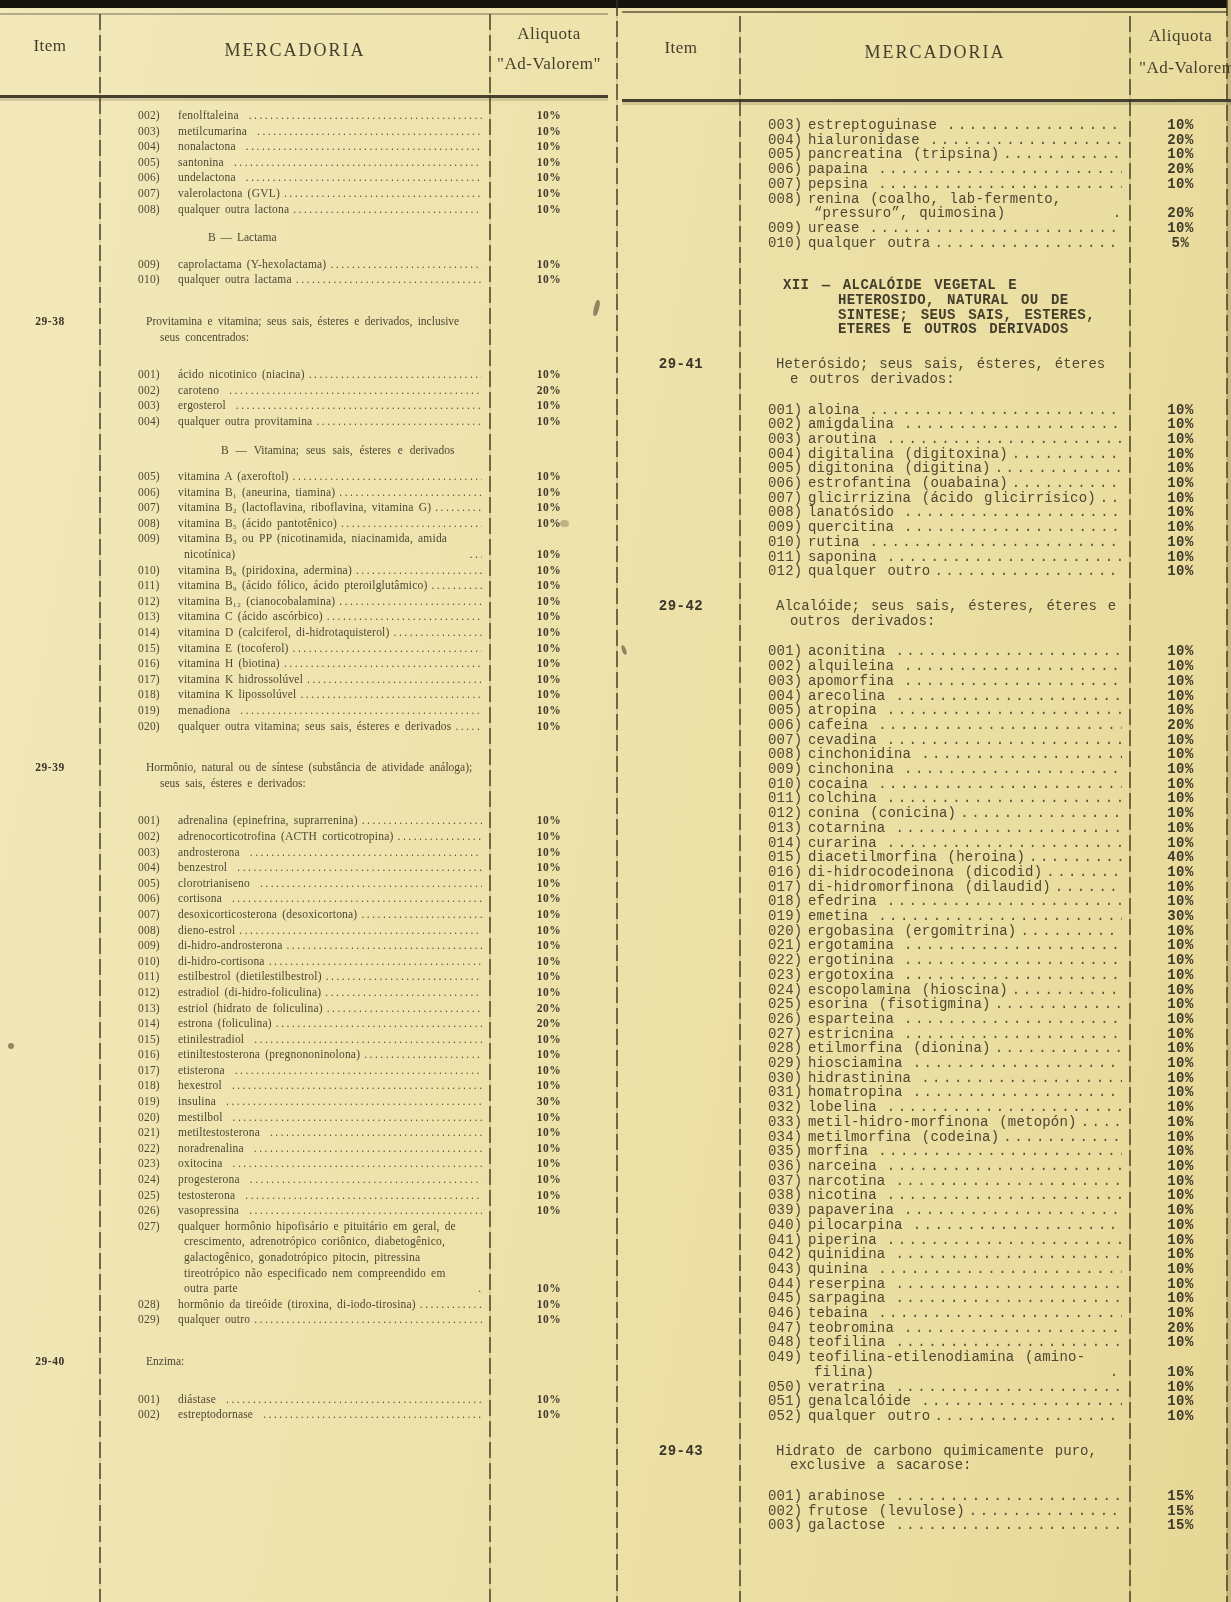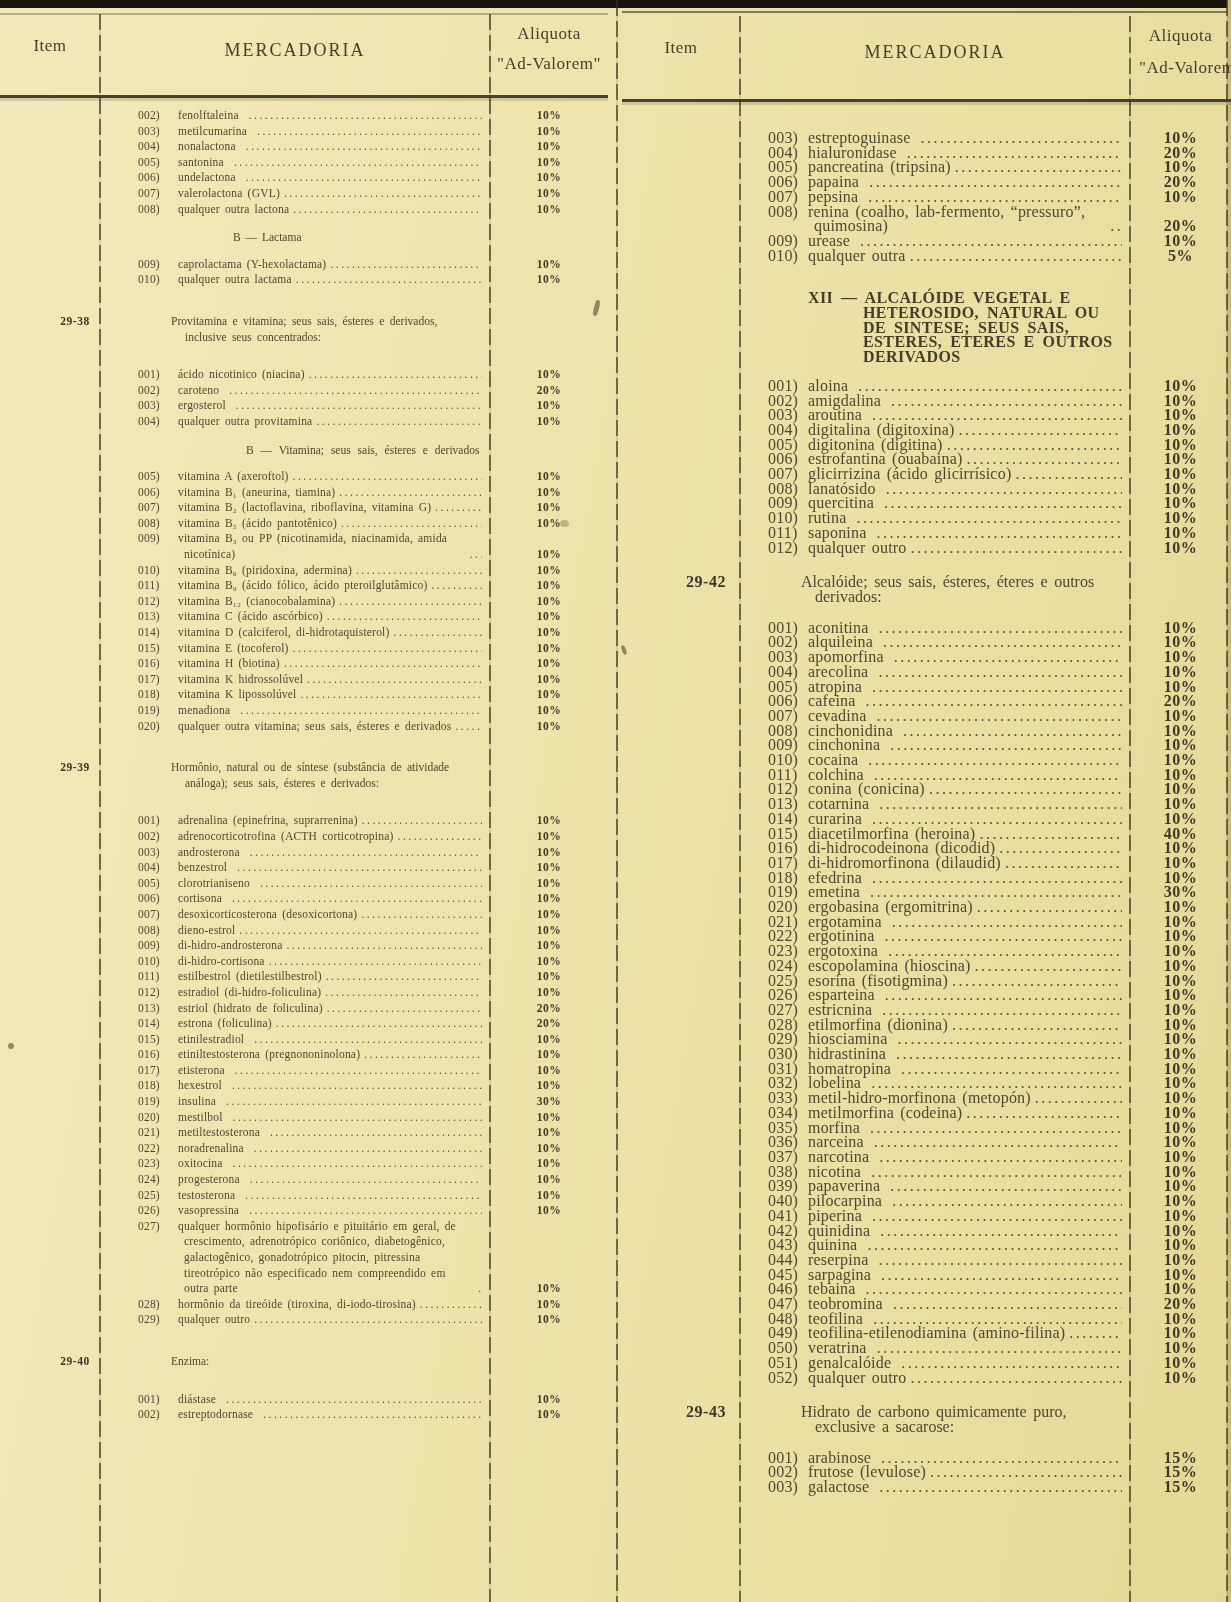--- a/index.html
+++ b/index.html
@@ -23,23 +23,23 @@
   
   .hrule{position:absolute;height:3px;background:#46402e;box-shadow:0 3px 0 rgba(70,64,46,.18);}
 
   .hlabel{position:absolute;text-align:center;letter-spacing:.5px;color:#443e2d;}
   .hlabel.merc{letter-spacing:2px;font-size:18px;}
   .hlabel.small{font-size:17px;}
 
   
   .half{position:absolute;top:0;left:0;}
   .half-left{left:0;top:108px;width:608px;font-size:11.5px;line-height:15.6px;}
-  .half-right{left:622px;top:131px;width:609px;font-size:16px;line-height:14.7px;}
+  .half-right{left:622px;top:118px;width:609px;font-size:14px;line-height:14.7px;font-family:Liberation Mono, monospace;}
   .trow{display:flex;align-items:flex-end;}
-  .trow.align-top{align-items:flex-start;padding-left:25px;}
+  .trow.align-top{align-items:flex-start;}
   .slot-code{flex:0 0 auto;text-align:center;font-weight:700;color:#3a342a;letter-spacing:.5px;}
   .half-left  .slot-code{width:100px;}
   .half-right .slot-code{width:118px;}
   .slot-merc{flex:1 1 auto;display:flex;align-items:flex-end;min-width:0;padding-right:6px;box-sizing:border-box;}
   .half-left  .slot-merc{padding-left:38px;}
   .half-right .slot-merc{padding-left:28px;}
   .slot-pct{flex:0 0 auto;text-align:center;font-weight:700;color:#3f392a;letter-spacing:.5px;}
   .half-left  .slot-pct{width:118px;}
   .half-right .slot-pct{width:101px;}
 
@@ -706,20 +706,29 @@
       </div>
       <div class="block block-head">
         <div class="trow align-top">
           <div class="slot-code"></div>
           <div class="slot-merc">
             <div class="head-par">XII — ALCALÓIDE VEGETAL E HETEROSIDO, NATURAL OU DE SINTESE; SEUS SAIS, ESTERES, ETERES E OUTROS DERIVADOS</div>
           </div>
           <div class="slot-pct"></div>
         </div>
       </div>
+      <div class="block block-item">
+        <div class="trow align-top">
+          <div class="slot-code">29-41</div>
+          <div class="slot-merc">
+            <div class="item-par">Heterósido; seus sais, ésteres, éteres e outros derivados:</div>
+          </div>
+          <div class="slot-pct"></div>
+        </div>
+      </div>
       <div class="block block-entries">
         <div class="trow">
           <div class="slot-code"></div>
           <div class="slot-merc">
             <span class="etext"><span class="enum">001)</span>aloina</span>
             <span class="dots"></span>
           </div>
           <div class="slot-pct">10%</div>
         </div>
         <div class="trow">

